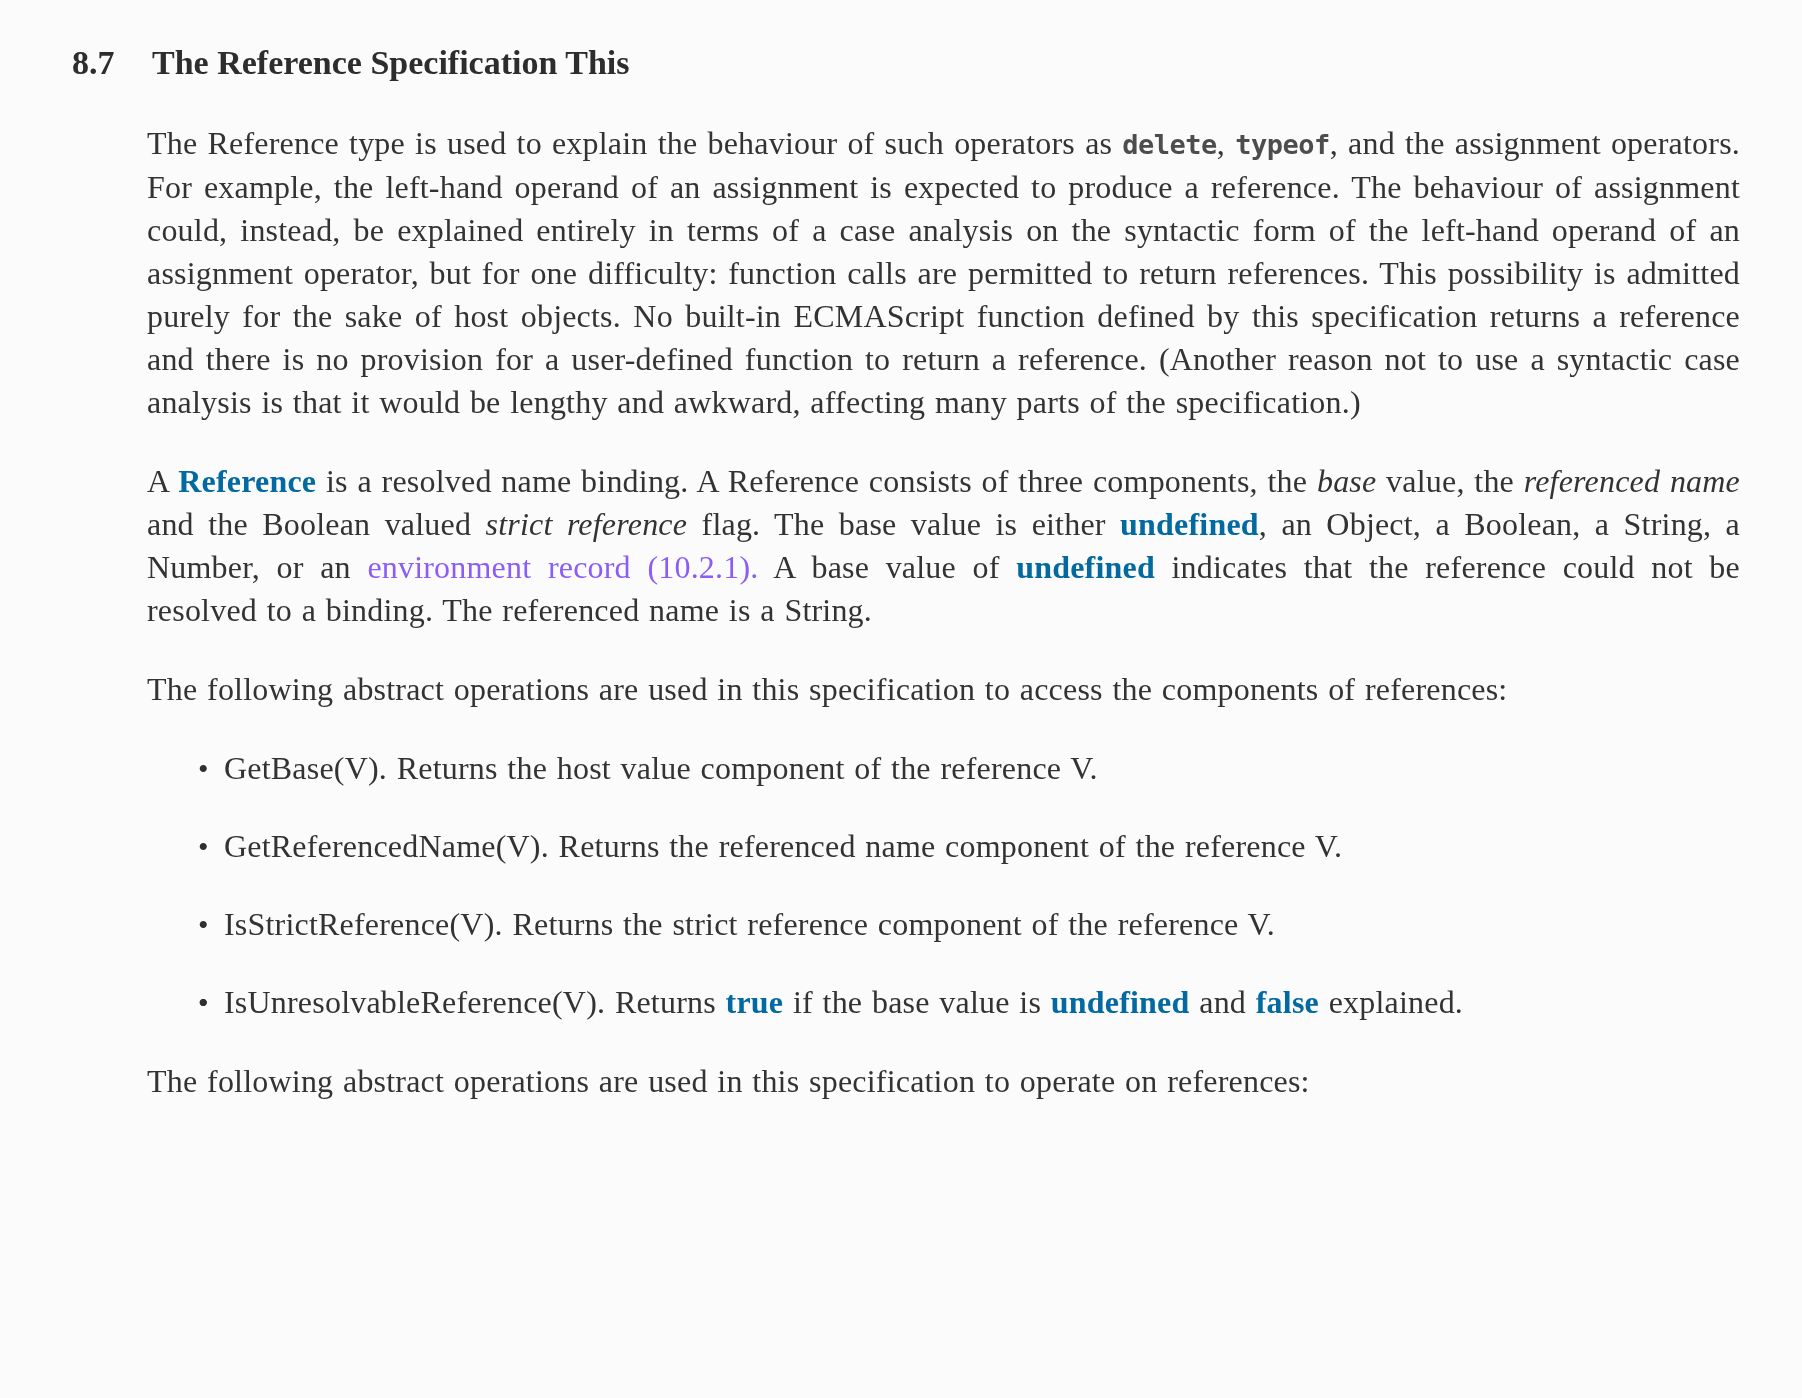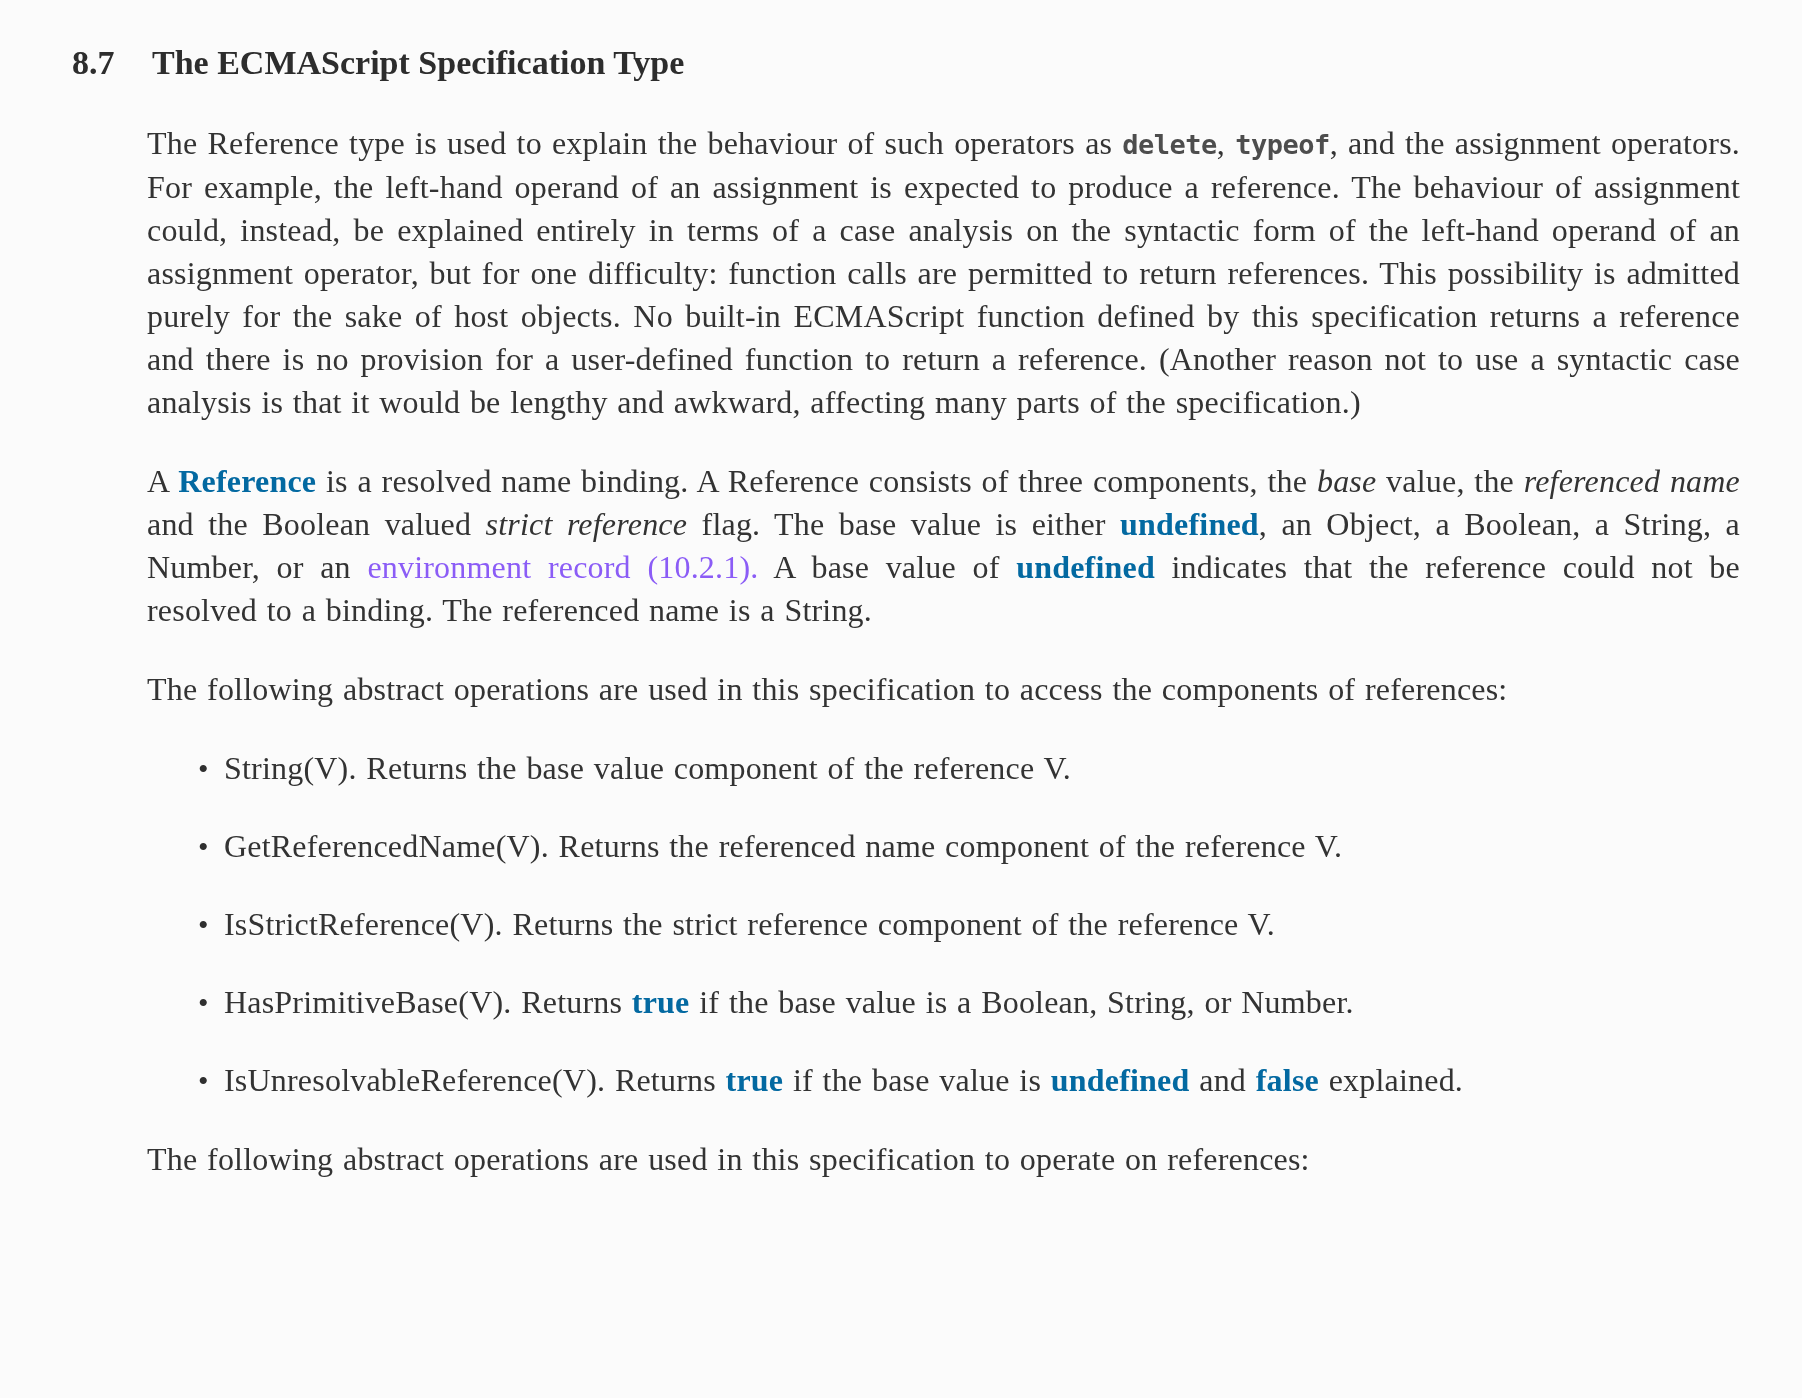--- a/index.html
+++ b/index.html
@@ -66,28 +66,28 @@
     letter-spacing: -0.5px;
   }
   a.lnk { color: #8b5cf6; text-decoration: none; }
 </style>
 </head>
 <body>
 
 <div class="page">
   <h1 class="heading">
     <span class="hnum">8.7</span>
-    <span class="htitle">The ECMAScript Specification Type</span>
+    <span class="htitle">The Reference Specification This</span>
   </h1>
   <div class="content">
     <p><span>The Reference type is used to explain the behaviour of such operators as </span><span class="m">delete</span><span>, </span><span class="m">typeof</span><span>, and the assignment operators. For example, the left-hand operand of an assignment is expected to produce a reference. The behaviour of assignment could, instead, be explained entirely in terms of a case analysis on the syntactic form of the left-hand operand of an assignment operator, but for one difficulty: function calls are permitted to return references. This possibility is admitted purely for the sake of host objects. No built-in ECMAScript function defined by this specification returns a reference and there is no provision for a user-defined function to return a reference. (Another reason not to use a syntactic case analysis is that it would be lengthy and awkward, affecting many parts of the specification.)</span></p>
     <p><span>A </span><span class="b">Reference</span><span> is a resolved name binding. A Reference consists of three components, the </span><span class="i">base</span><span> value, the </span><span class="i">referenced name</span><span> and the Boolean valued </span><span class="i">strict reference</span><span> flag. The base value is either </span><span class="b">undefined</span><span>, an Object, a Boolean, a String, a Number, or an </span><a href="#" class="lnk">environment record (10.2.1).</a><span> A base value of </span><span class="b">undefined</span><span> indicates that the reference could not be resolved to a binding. The referenced name is a String.</span></p>
     <p><span>The following abstract operations are used in this specification to access the components of references:</span></p>
     <ul>
-      <li><span class="dot"></span><span class="li-text"><span>String(V). Returns the base value component of the reference V.</span></span></li>
+      <li><span class="dot"></span><span class="li-text"><span>GetBase(V). Returns the host value component of the reference V.</span></span></li>
       <li><span class="dot"></span><span class="li-text"><span>GetReferencedName(V). Returns the referenced name component of the reference V.</span></span></li>
       <li><span class="dot"></span><span class="li-text"><span>IsStrictReference(V). Returns the strict reference component of the reference V.</span></span></li>
-      <li><span class="dot"></span><span class="li-text"><span>HasPrimitiveBase(V). Returns </span><span class="b">true</span><span> if the base value is a Boolean, String, or Number.</span></span></li>
+      <li><span class="dot"></span></li>
       <li><span class="dot"></span><span class="li-text"><span>IsUnresolvableReference(V). Returns </span><span class="b">true</span><span> if the base value is </span><span class="b">undefined</span><span> and </span><span class="b">false</span><span> explained.</span></span></li>
     </ul>
     <p><span>The following abstract operations are used in this specification to operate on references:</span></p>
   </div>
 </div>
 
 </body></html>

